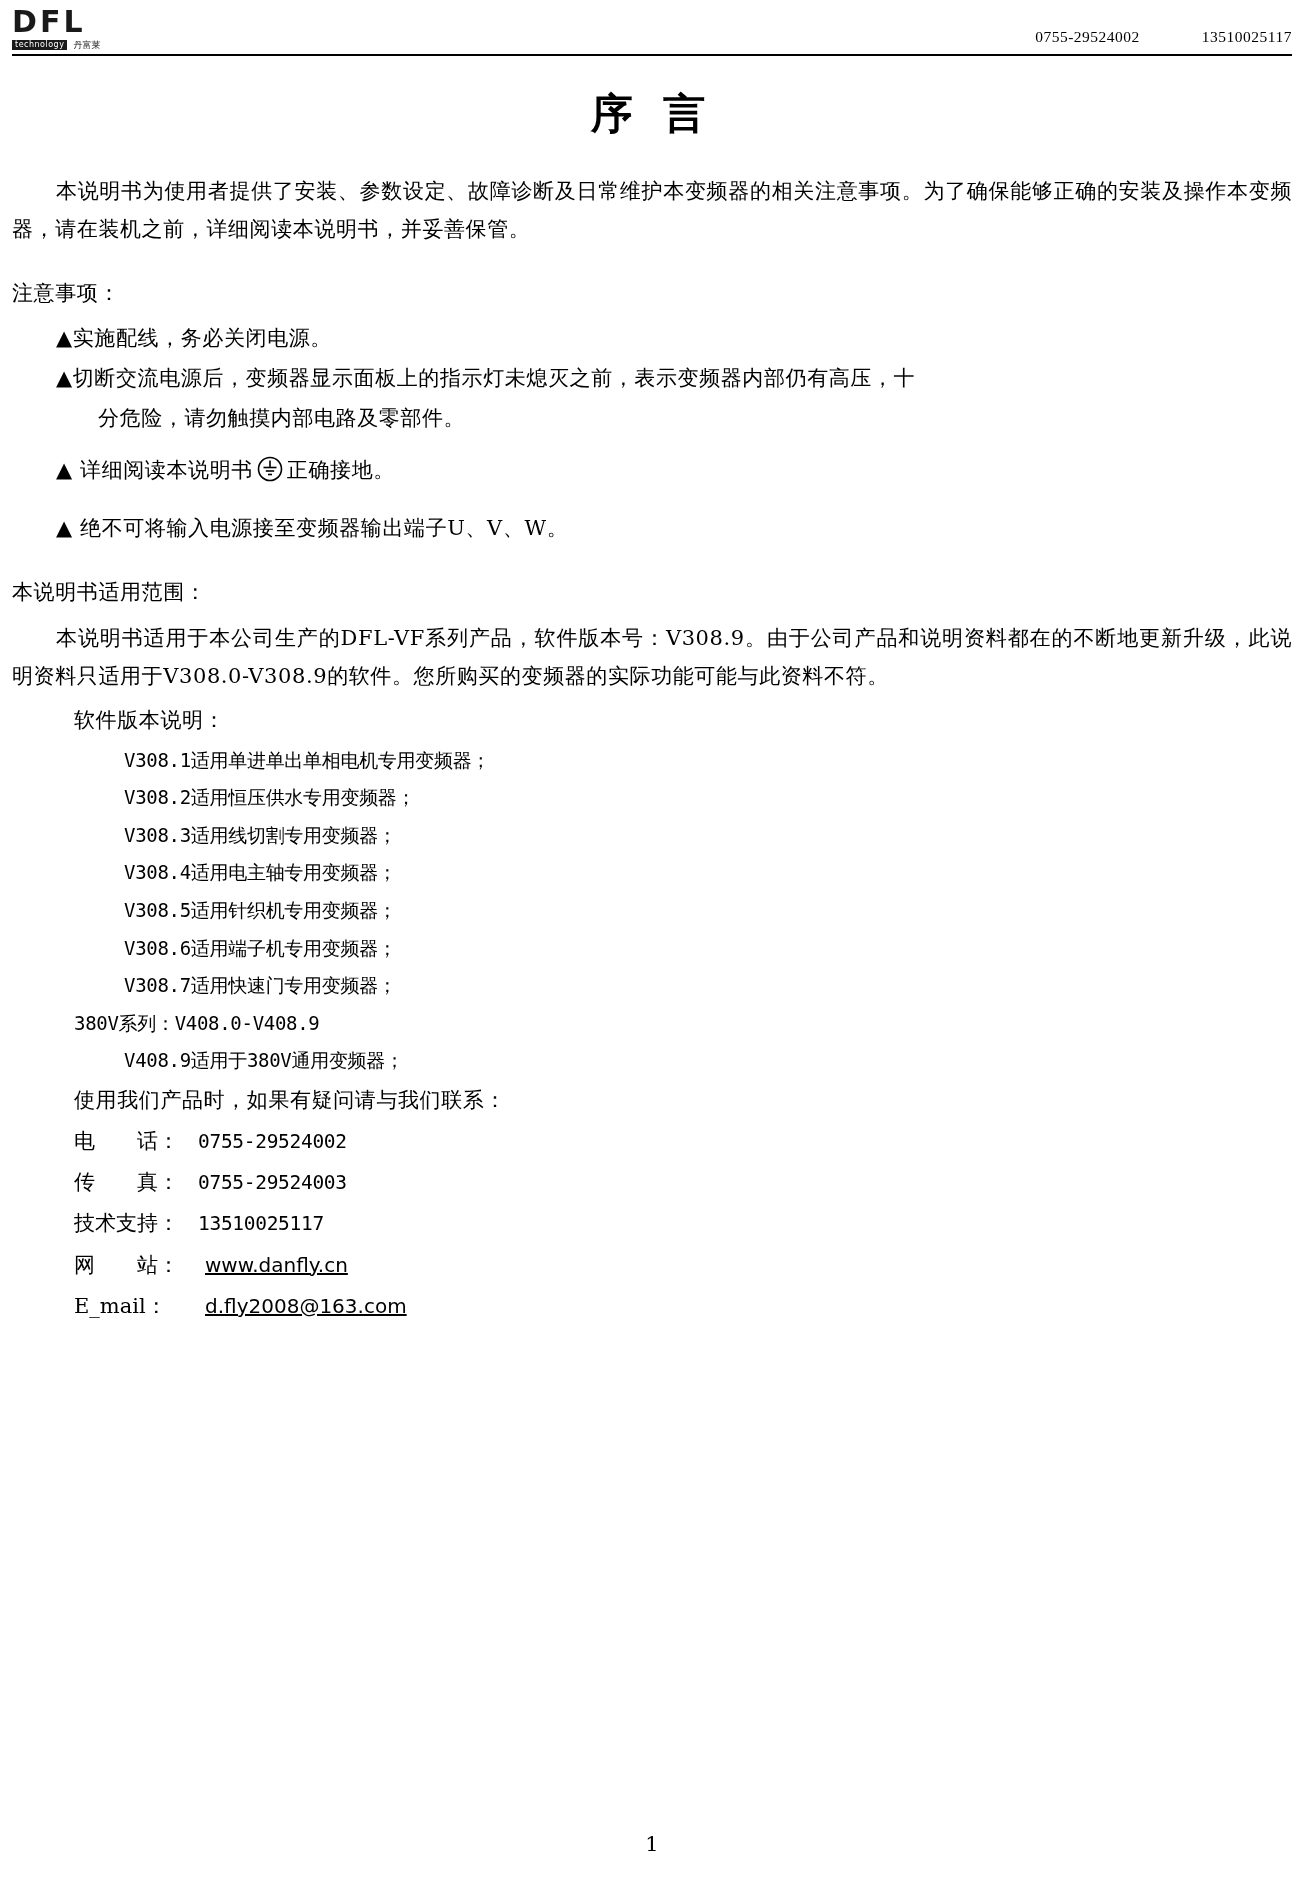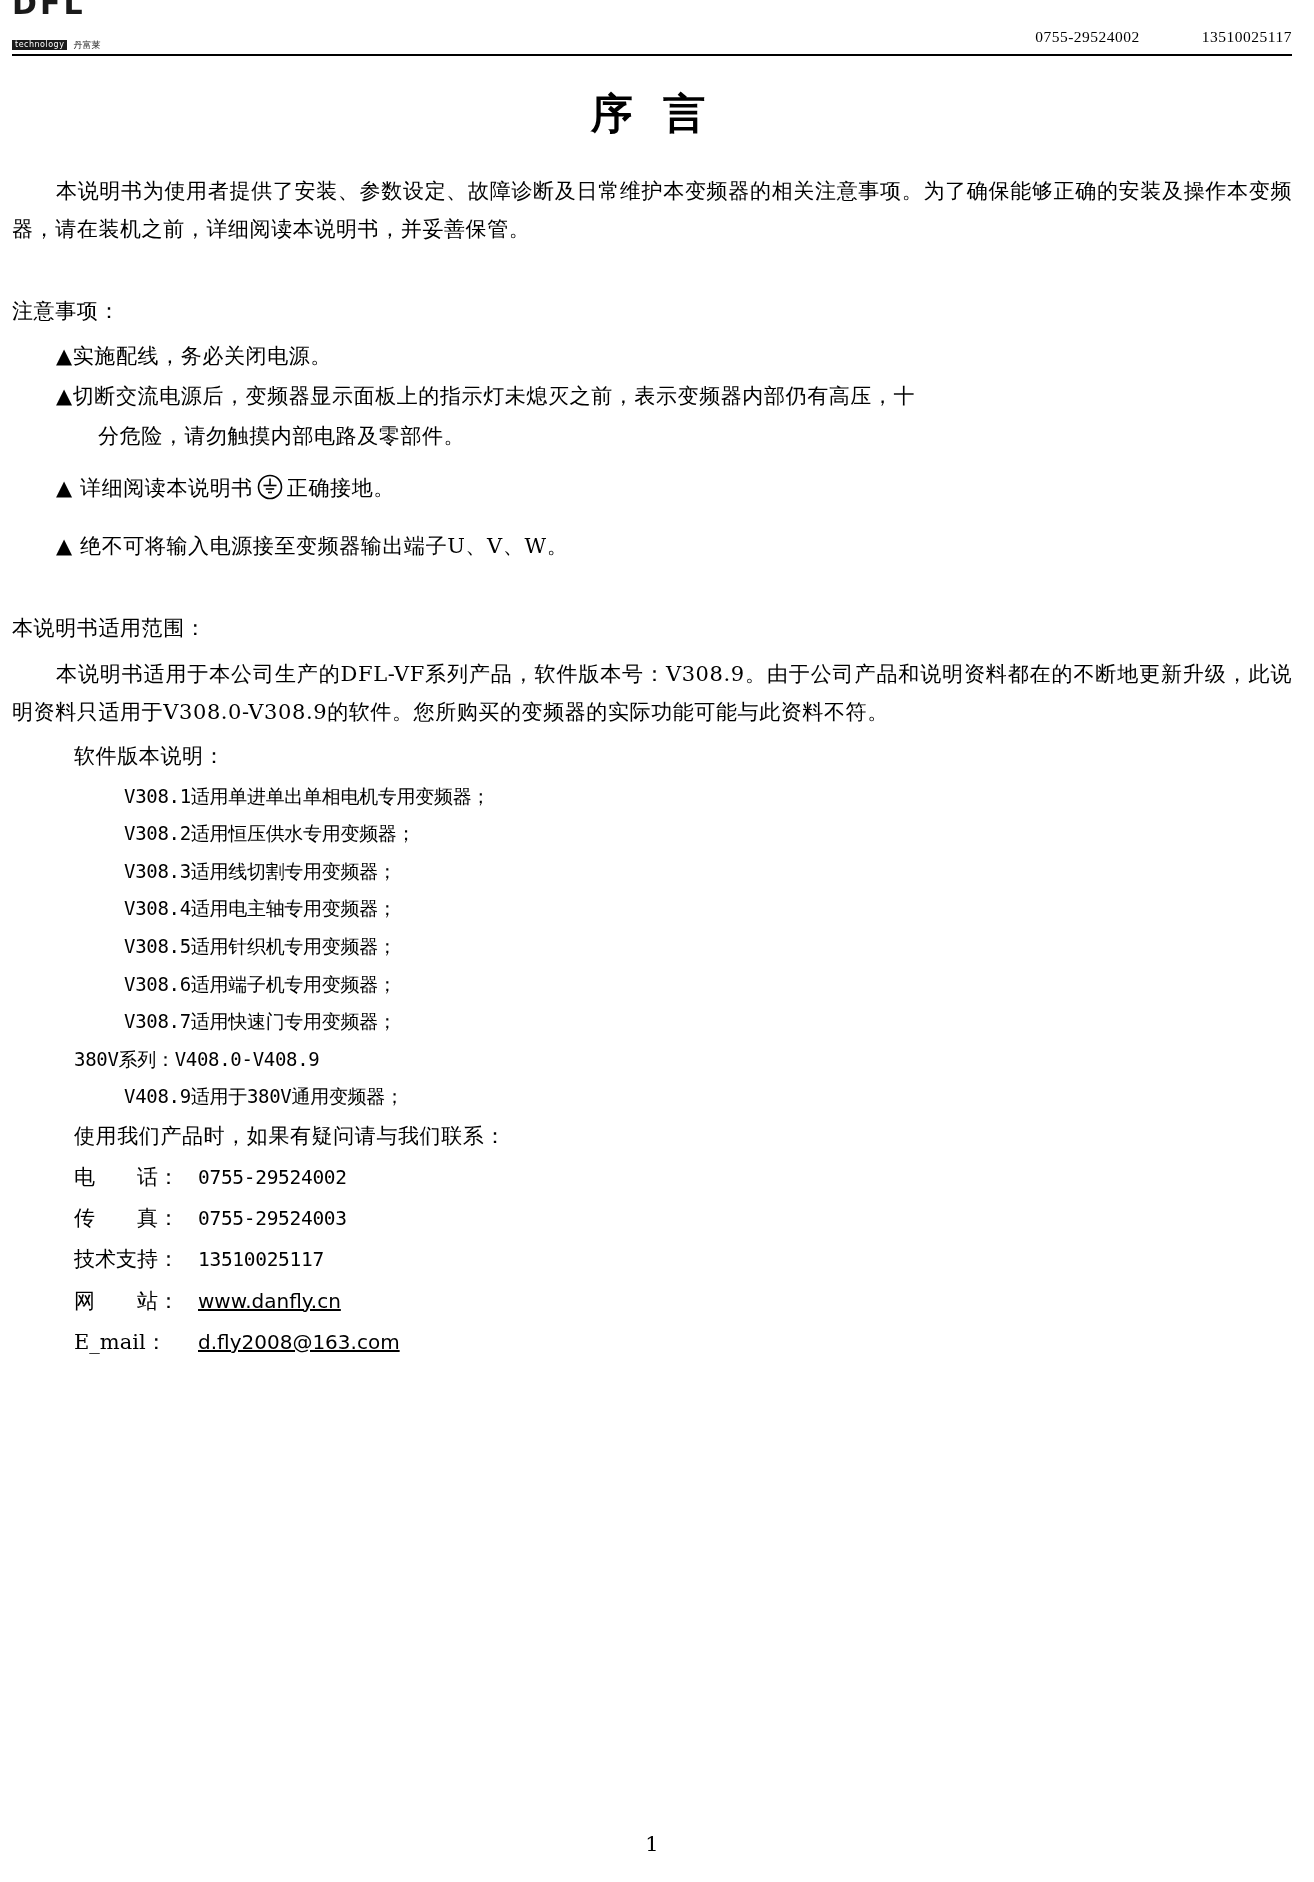--- a/index.html
+++ b/index.html
@@ -44,21 +44,21 @@
     font-family: "DejaVu Sans", sans-serif;
     font-weight: bold;
     font-size: 30px;
     letter-spacing: 3px;
     color: #1a1a1a;
   }
   .logo-sub {
     display: flex;
     align-items: center;
     gap: 6px;
-    margin-top: 21px;
+    margin-top: 3px;
   }
   .logo-sub-en {
     font-family: "DejaVu Sans", sans-serif;
     font-size: 8px;
     letter-spacing: 0.5px;
     background: #1a1a1a;
     color: #ffffff;
     padding: 1px 3px;
   }
   .logo-sub-cn {
@@ -93,21 +93,21 @@
     line-height: 1.82;
     letter-spacing: 0.6px;
     color: #000;
     margin-top: 30px;
   }
   .para {
     text-align: justify;
     margin: 0 0 6px 0;
   }
   .indent2 { text-indent: 44px; }
-  .gap-lg { margin-top: 44px; }
+  .gap-lg { margin-top: 26px; }
   .gap-md { margin-top: 20px; }
   .gap-sm { margin-top: 8px; }
 
   .bullet-line {
     margin: 0 0 2px 0;
     padding-left: 44px;
     text-align: justify;
   }
   .bullet-cont {
     padding-left: 86px;
@@ -152,20 +152,21 @@
   .contact-value {
     font-family: "DejaVu Sans Mono", monospace;
     font-size: 19.5px;
     letter-spacing: -0.3px;
   }
   .contact-value.link {
     font-family: "DejaVu Sans", sans-serif;
     font-size: 20px;
     text-decoration: underline;
     letter-spacing: 0;
+    margin-left: 7px;
   }
 
   
   .page-number {
     position: absolute;
     bottom: 26px;
     left: 0;
     width: 100%;
     text-align: center;
     font-family: "DejaVu Serif", serif;

